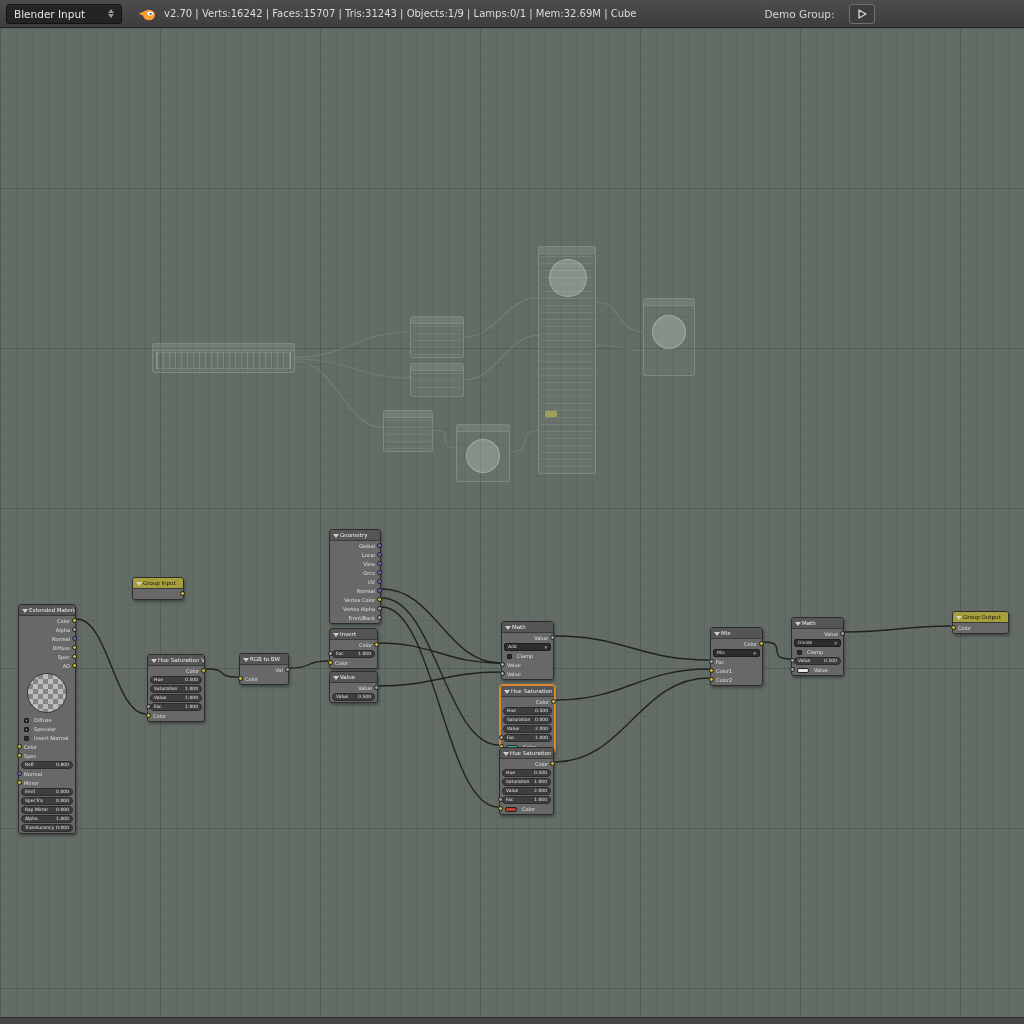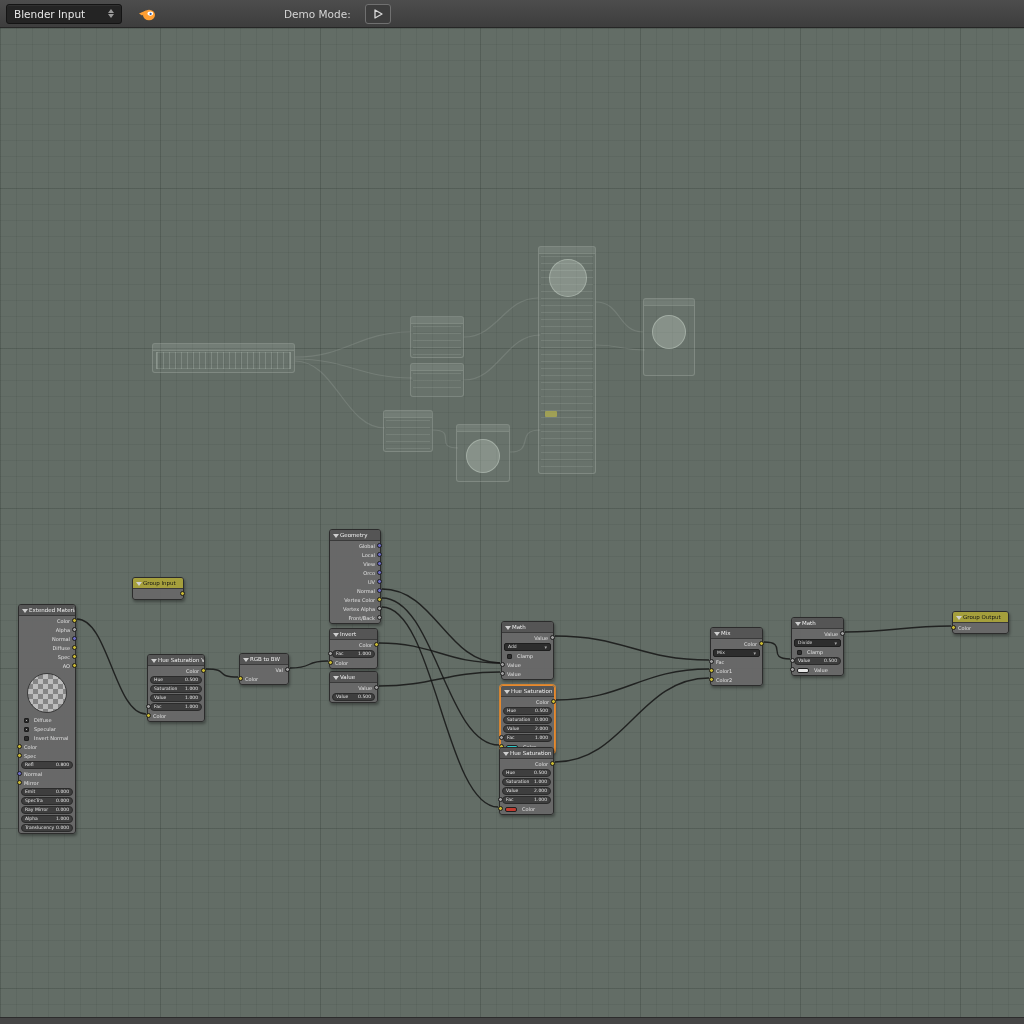--- a/index.html
+++ b/index.html
@@ -87,21 +87,22 @@
       </span>
   </div>
   <span class="logo">
     <svg width="18" height="14" viewBox="0 0 18 14">
       <path d="M1 6.5 L8 3.5 L8 6 L4 8.5 Z" fill="#ff9f33"></path>
       <ellipse cx="11" cy="8" rx="6" ry="5.3" fill="#ff9f33"></ellipse>
       <ellipse cx="12.3" cy="6.6" rx="2.8" ry="2.1" fill="#ffffff"></ellipse>
       <circle cx="12.6" cy="6.9" r="1.1" fill="#2a5ca8"></circle>
     </svg>
   </span>
-  <span class="demo">Demo Mode:</span>
+  <span class="stats">v2.70 | Verts:16242 | Faces:15707 | Tris:31243 | Objects:1/9 | Lamps:0/1 | Mem:32.69M | Cube</span>
+  <span class="demo">Demo Group:</span>
   <button class="play">
     <svg width="12" height="12" viewBox="0 0 12 12">
       <path d="M3 2 L10 6 L3 10 Z" fill="none" stroke="#d8d8d8" stroke-width="1.3" stroke-linejoin="round"></path>
     </svg>
   </button>
 </div>
 
 <div id="canvas"></div>
 <div id="ghost-layer">
     <div class="ghost strip" style="left: 152px; top: 343px; width: 143px; height: 30px;">

